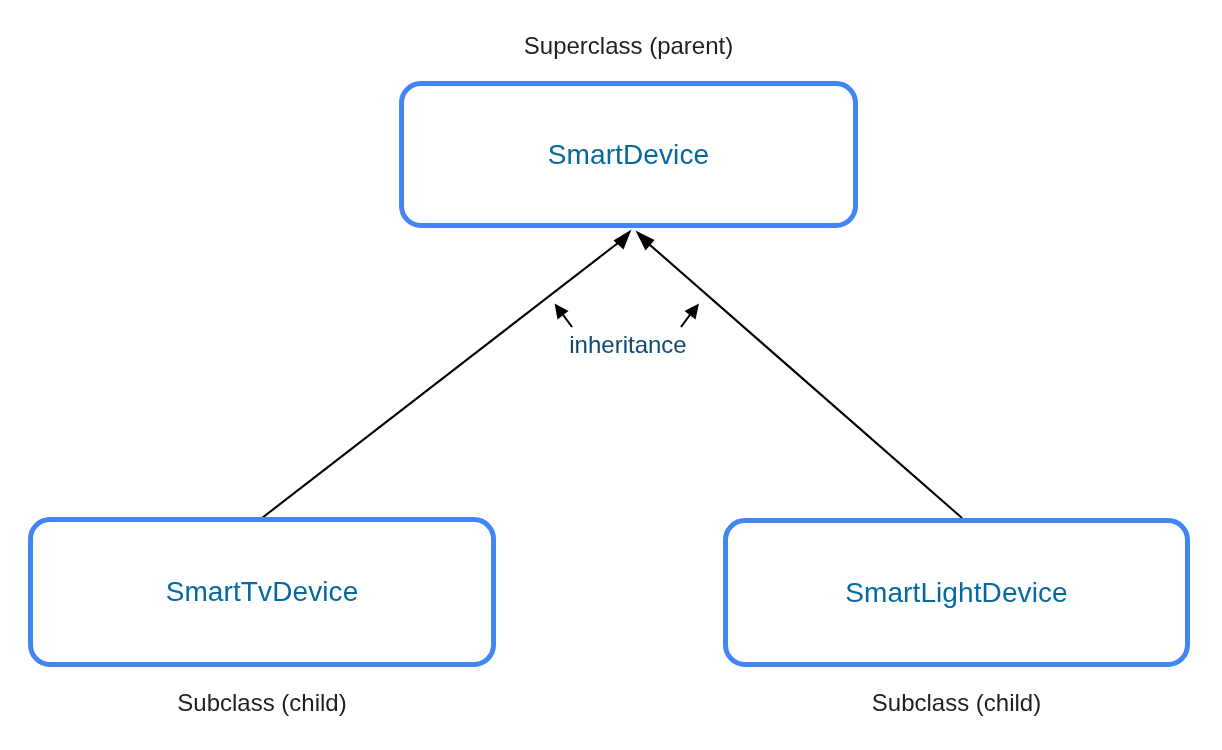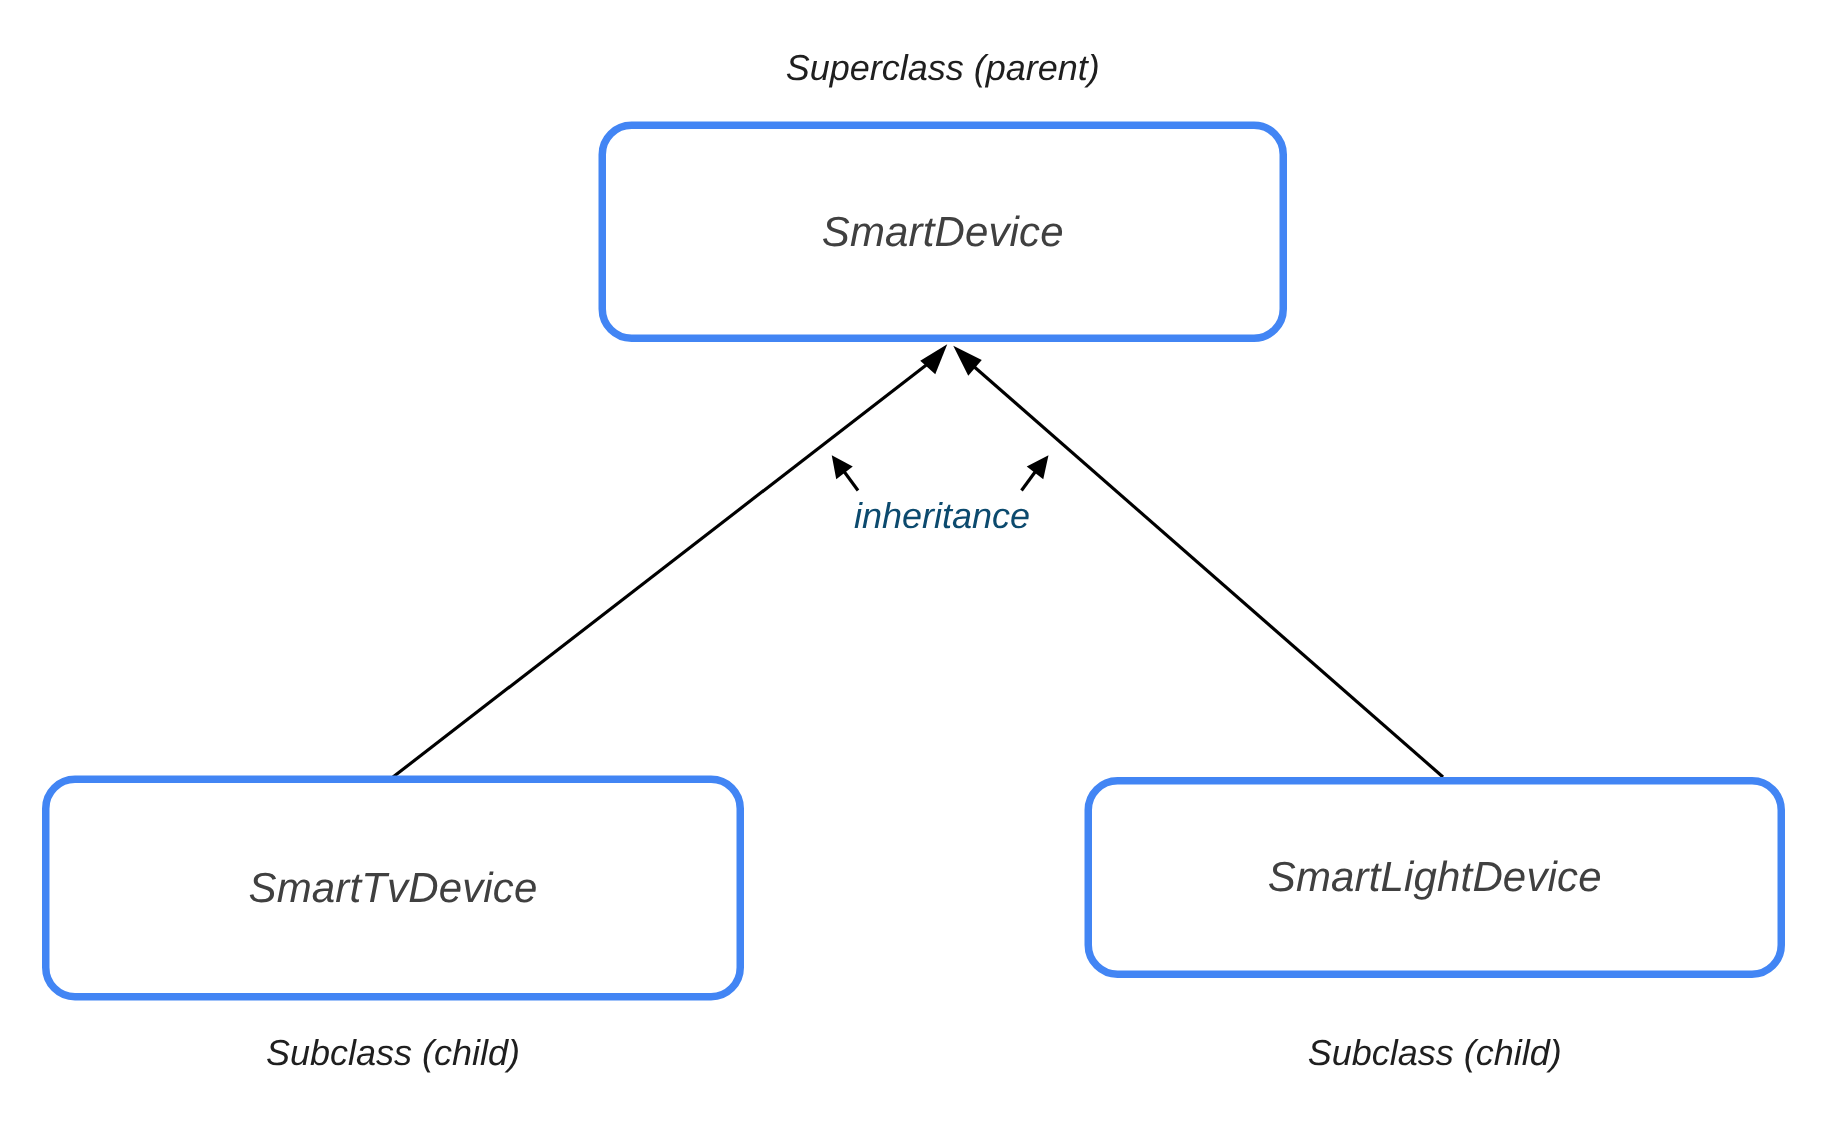--- a/index.html
+++ b/index.html
@@ -11,21 +11,20 @@
   body {
     font-family: "Liberation Sans", sans-serif;
     -webkit-font-smoothing: antialiased;
   }
   #canvas {
     position: relative;
     width: 1222px;
     height: 750px;
     background: #ffffff;
     overflow: hidden;
-    font-style: italic;
   }
   #edges {
     position: absolute;
     left: 0;
     top: 0;
     width: 1222px;
     height: 750px;
     pointer-events: none;
   }
   .class-box {
@@ -33,21 +32,21 @@
     box-sizing: border-box;
     background: #ffffff;
     border-style: solid;
     border-color: #4285f4;
     display: flex;
     align-items: center;
     justify-content: center;
     text-align: center;
   }
   .class-box-title {
-    color: #404040;
+    color: #0369a1;
     font-weight: 400;
     letter-spacing: 0.1px;
     line-height: 1.2;
     white-space: nowrap;
   }
   .role-label {
     position: absolute;
     color: #1f1f1f;
     font-weight: 400;
     text-align: center;
@@ -96,21 +95,21 @@
     top: 689px;
     width: 468px;
     font-size: 24px;
   }
 
   
   #box-subclass-light {
     left: 723px;
     top: 518px;
     width: 467px;
-    height: 134px;
+    height: 149px;
     border-width: 5px;
     border-radius: 22px;
   }
   #box-subclass-light .class-box-title { font-size: 28px; }
   #label-subclass-light {
     left: 723px;
     top: 689px;
     width: 467px;
     font-size: 24px;
   }

